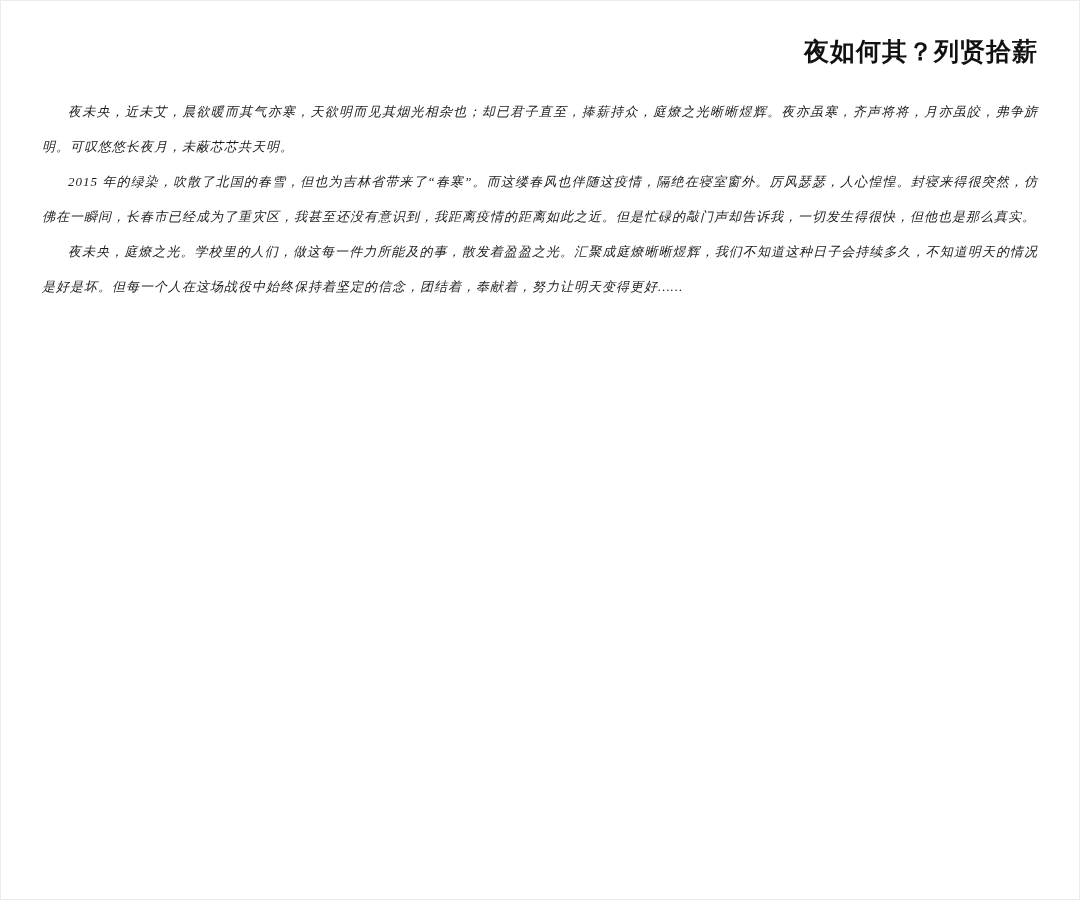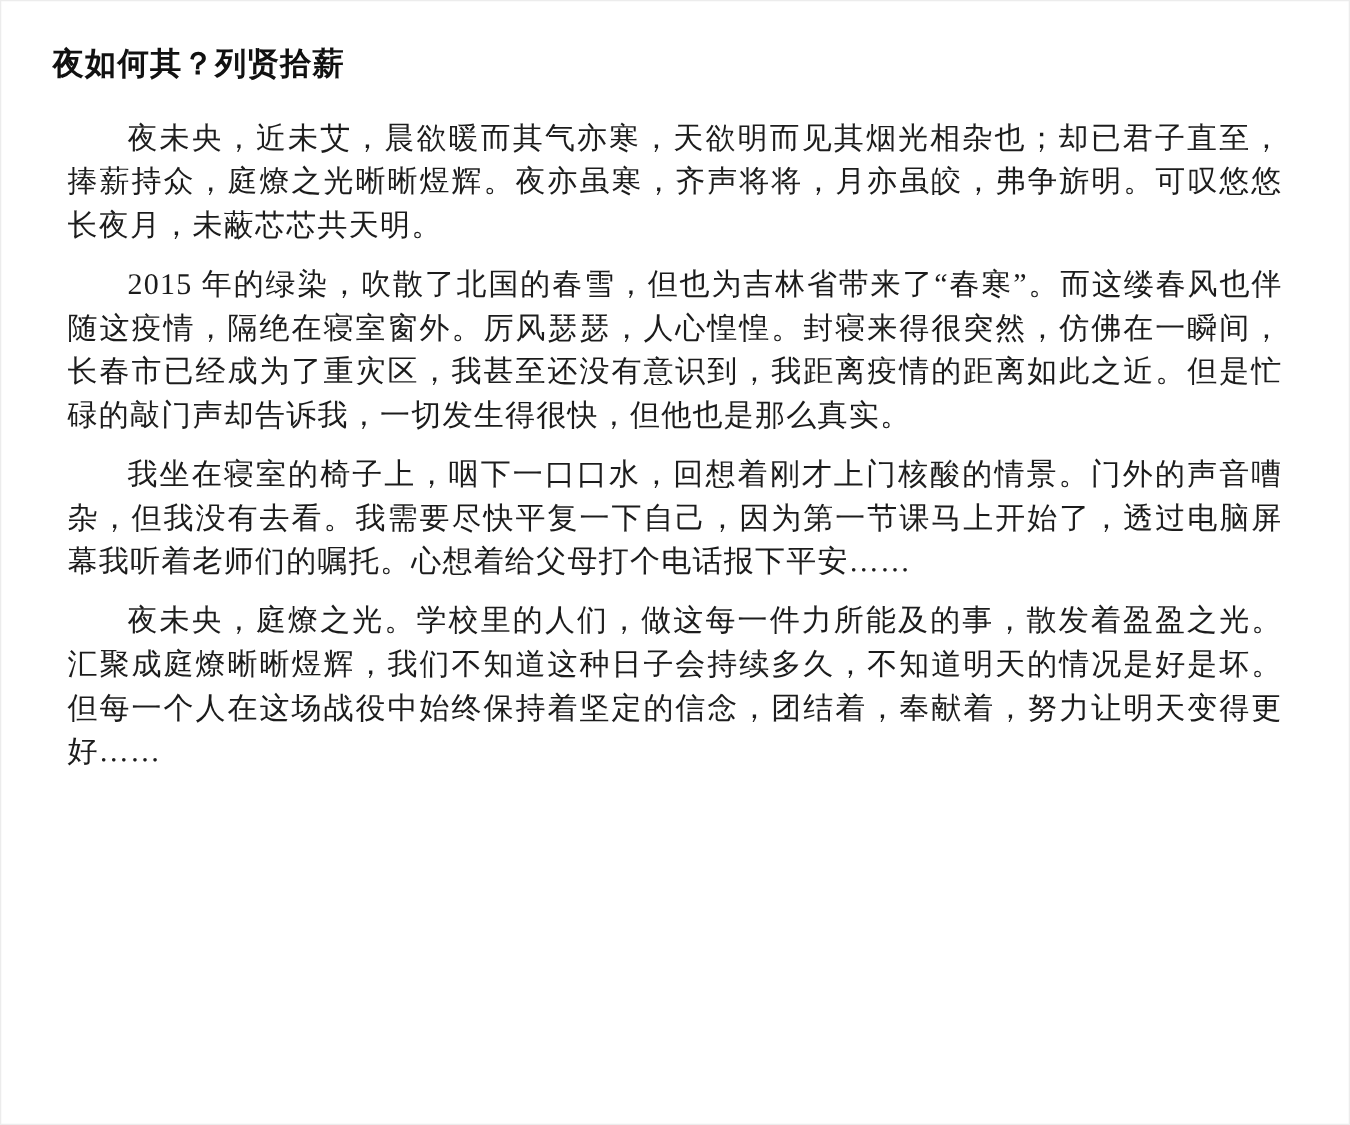--- a/index.html
+++ b/index.html
@@ -15,43 +15,43 @@
     background: #ffffff;
     box-shadow: inset 0 0 0 1px #ececec;
     overflow: hidden;
     box-sizing: border-box;
     padding: 30px 42px 0 42px;
     font-family: "Liberation Serif", "DejaVu Serif", serif;
     color: #1c1c1c;
   }
   .essay-title {
     margin: 6px 0 26px 0;
-    text-align: left;
+    text-align: right;
     font-size: 25px;
     font-weight: bold;
     letter-spacing: 1px;
     line-height: 32px;
     color: #111111;
   }
   .essay-body p {
-    margin: 12px;
-    font-size: 24px;
+    margin: 0;
+    font-size: 13px;
     line-height: 35px;
     letter-spacing: 1px;
     text-align: justify;
     text-justify: inter-character;
     text-indent: 2em;
     word-break: break-all;
+    font-style: italic;
   }
 </style>
 </head>
 <body>
 
 <div class="page">
   <h1 class="essay-title">夜如何其？列贤拾薪</h1>
 
   <div class="essay-body">
     <p>夜未央，近未艾，晨欲暖而其气亦寒，天欲明而见其烟光相杂也；却已君子直至，捧薪持众，庭燎之光晰晰煜辉。夜亦虽寒，齐声将将，月亦虽皎，弗争旂明。可叹悠悠长夜月，未蔽芯芯共天明。</p>
     <p>2015 年的绿染，吹散了北国的春雪，但也为吉林省带来了“春寒”。而这缕春风也伴随这疫情，隔绝在寝室窗外。厉风瑟瑟，人心惶惶。封寝来得很突然，仿佛在一瞬间，长春市已经成为了重灾区，我甚至还没有意识到，我距离疫情的距离如此之近。但是忙碌的敲门声却告诉我，一切发生得很快，但他也是那么真实。</p>
-    <p>我坐在寝室的椅子上，咽下一口口水，回想着刚才上门核酸的情景。门外的声音嘈杂，但我没有去看。我需要尽快平复一下自己，因为第一节课马上开始了，透过电脑屏幕我听着老师们的嘱托。心想着给父母打个电话报下平安……</p>
     <p>夜未央，庭燎之光。学校里的人们，做这每一件力所能及的事，散发着盈盈之光。汇聚成庭燎晰晰煜辉，我们不知道这种日子会持续多久，不知道明天的情况是好是坏。但每一个人在这场战役中始终保持着坚定的信念，团结着，奉献着，努力让明天变得更好……</p>
   </div>
 </div>
 
 </body></html>

